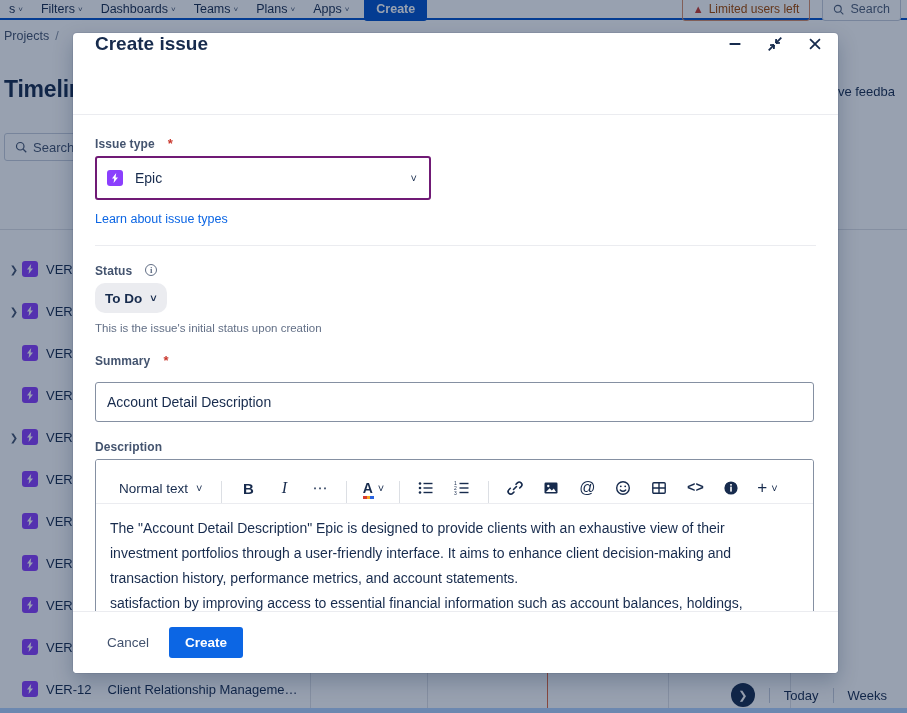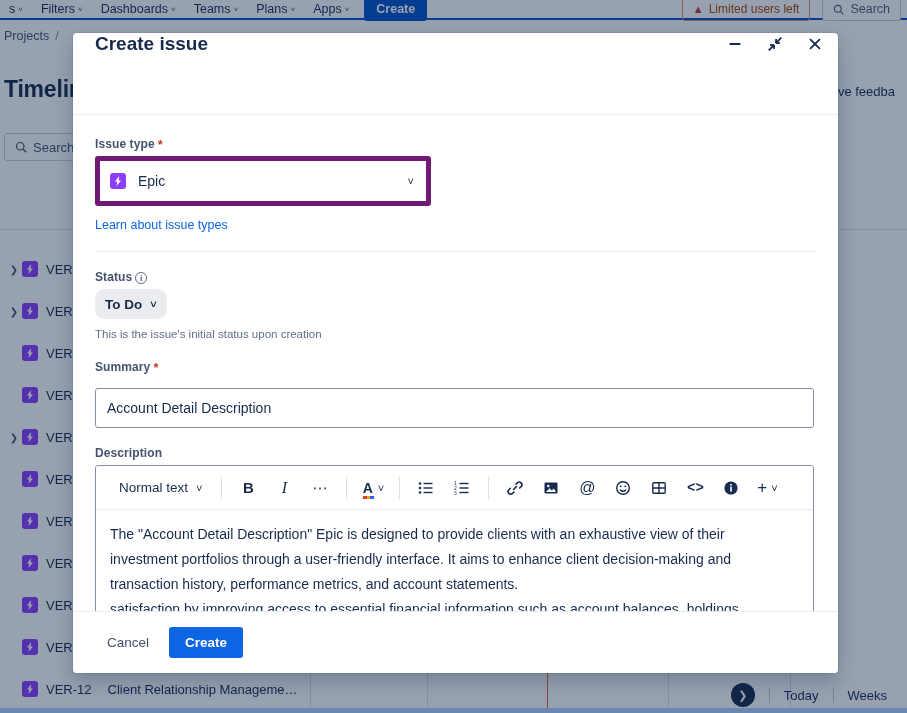--- a/index.html
+++ b/index.html
@@ -153,34 +153,34 @@
   }
   .hdr-btn svg { stroke: #172B4D; fill: none; stroke-width: 2; }
 
   .modal-body {
     flex: 1; overflow: hidden; position: relative;
     padding: 22px 22px 0 22px;
   }
 
   .field-label {
     font-size: 12px; font-weight: 700; color: #44546F;
-    display: flex; align-items: flex-end; gap: 3px;
+    display: flex; align-items: flex-start; gap: 13px;
     margin-bottom: 5px; letter-spacing: .1px;
   }
   .req { color: #C9372C; font-size: 13px; line-height: 1; }
   .info-i {
     width: 12px; height: 12px; border-radius: 50%;
     border: 1px solid #626F86; color: #626F86;
     font-size: 9px; line-height: 10px; text-align: center;
     font-weight: 700; font-family: "Liberation Serif", serif;
   }
 
   .select-box {
-    width: 336px; height: 50px;
-    border: 5px solid #701a75; border-radius: 3px;
+    width: 336px; height: 44px;
+    border: 2px solid #701a75; border-radius: 3px;
     background: #fff;
     display: flex; align-items: center;
     padding: 0 12px 0 10px;
     font-size: 14px; color: #172B4D;
   }
   .select-box .epic-icon { width: 16px; height: 16px; margin-right: 12px; }
   .select-box .val { flex: 1; }
   .chev-down { color: #172B4D; font-size: 11px; }
 
   .link {
@@ -209,21 +209,21 @@
     font-size: 14px; color: #172B4D; margin-top: 14px;
   }
 
   .editor {
     width: 719px;
     border: 1px solid #8590A2; border-radius: 3px;
     background: #fff;
     overflow: hidden;
   }
   .editor-toolbar {
-    height: 44px; display: flex; align-items: center;
+    height: 44px; display: flex; align-items: flex-end;
     padding: 0 12px; gap: 0px;
     border-bottom: 1px solid #EBECF0;
     background: #fff;
   }
   .tb-item {
     height: 30px; min-width: 30px;
     display: flex; align-items: center; justify-content: center;
     color: #172B4D; font-size: 14px; border-radius: 3px;
     margin: 0 3px;
   }

